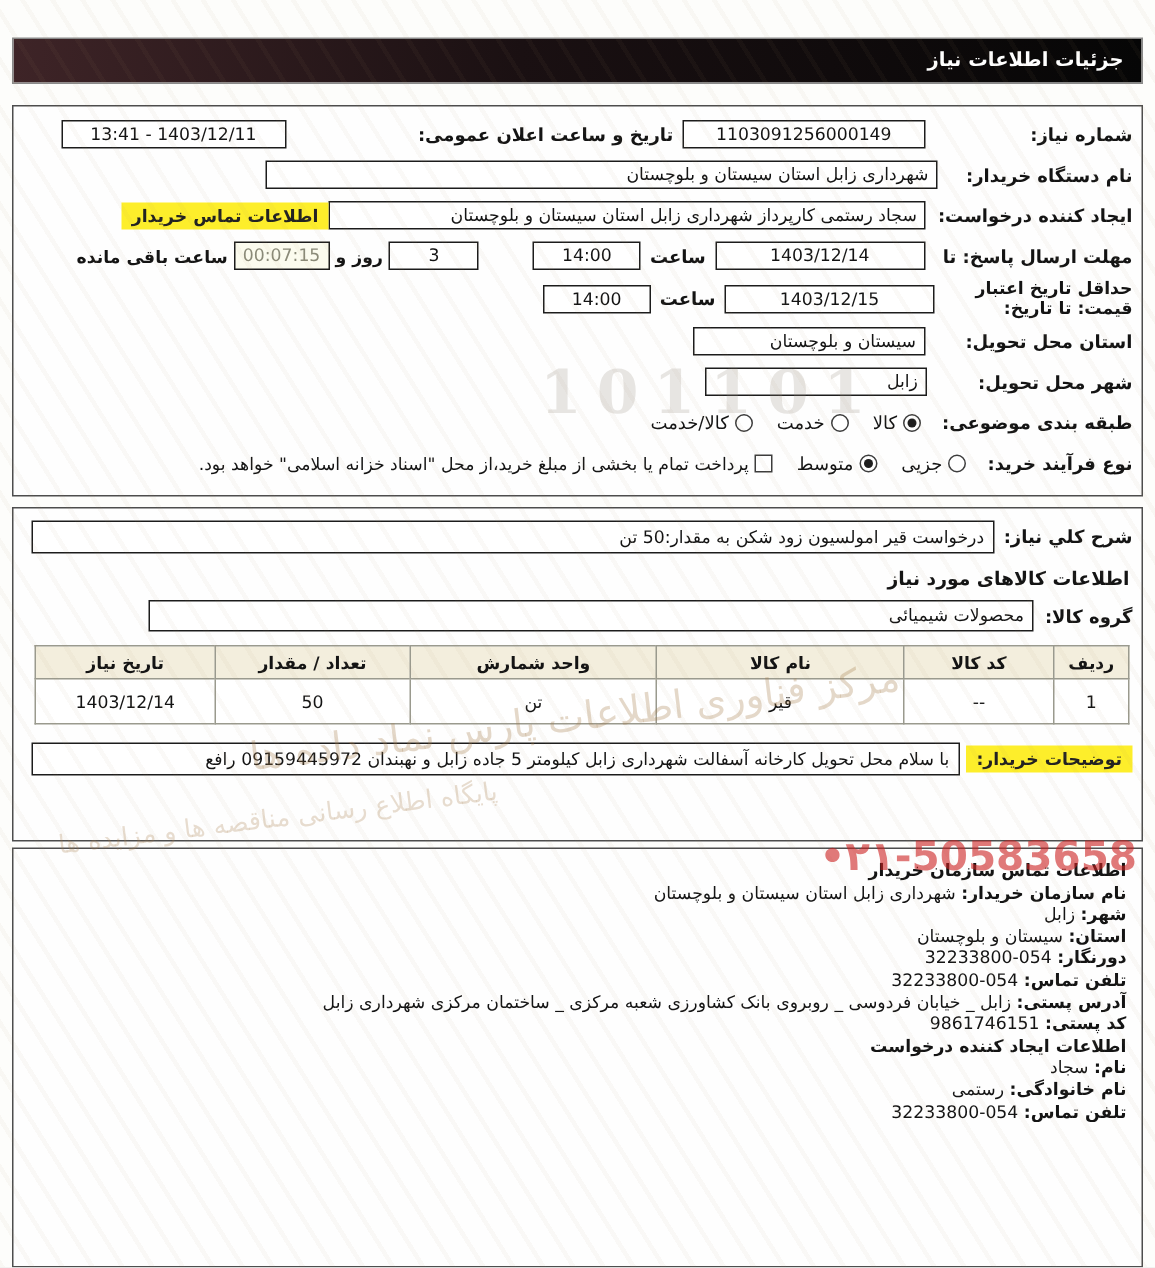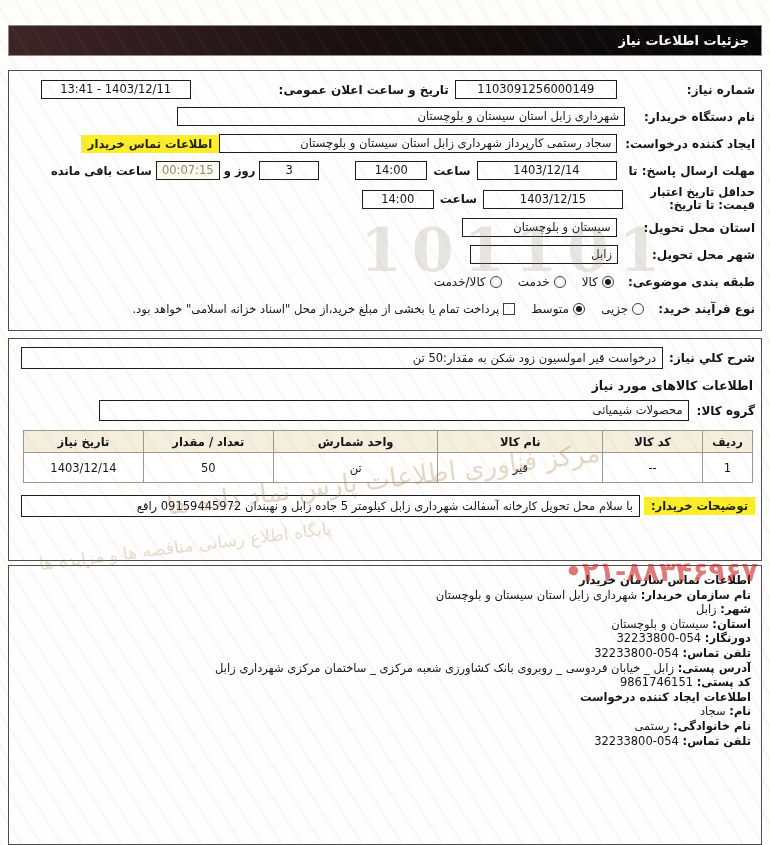--- a/index.html
+++ b/index.html
@@ -60,22 +60,22 @@
   .cline { line-height:14.6px; white-space:nowrap; overflow:hidden; }
   .cline .clabel { font-weight:bold; }
   .chead { font-weight:bold; line-height:14.6px; }
   
   .wm { position:absolute; inset:0; pointer-events:none; z-index:30; }
   .wm-stripes { position:absolute; inset:0;
     background:repeating-linear-gradient(58deg, rgba(166,140,100,0.05) 0 3px, rgba(0,0,0,0) 3px 17px); }
   .wm-brand { position:absolute; top:404px; left:92px; direction:ltr;
     font-family:"DejaVu Serif", serif; font-weight:bold; font-size:46px;
     color:rgba(125,114,98,0.42); letter-spacing:2px; }
-  .wm-digits { position:absolute; top:215px; left:360px; direction:ltr;
-    font-family:"DejaVu Serif", serif; font-weight:bold; font-size:60px;
+  .wm-digits { position:absolute; top:238px; left:360px; direction:ltr;
+    font-family:"DejaVu Serif", serif; font-weight:bold; font-size:40px;
     color:rgba(150,142,128,0.22); letter-spacing:10px; }
   .wm-fa1 { position:absolute; top:464px; left:165px; font-size:26px;
     color:rgba(165,125,75,0.30); transform:rotate(-7deg); }
   .wm-fa2 { position:absolute; top:536px; left:38px; font-size:17px;
     color:rgba(165,125,75,0.26); transform:rotate(-7deg); }
   .wm-phone { position:absolute; top:556px; right:12px; direction:ltr;
     font-size:27px; font-weight:bold; color:rgba(204,32,32,0.60); letter-spacing:1px; }
 </style>
 </head>
 <body>
@@ -258,16 +258,16 @@
       <span class="clabel">تلفن تماس:</span>
       <span>054-32233800</span>
     </div>
   </div>
 
   <div class="wm">
     <div class="wm-stripes"></div>
     <div class="wm-digits">101101</div>
     <div class="wm-fa1">مرکز فناوری اطلاعات پارس نماد داده ها</div>
     <div class="wm-fa2">پایگاه اطلاع رسانی مناقصه ها و مزایده ها</div>
-    <div class="wm-phone">•۲۱-۸۸۳۴۶۹۶۷</div>
+    <div class="wm-phone">•۲۱-50583658</div>
   </div>
 
 </div>
 
 </body></html>

